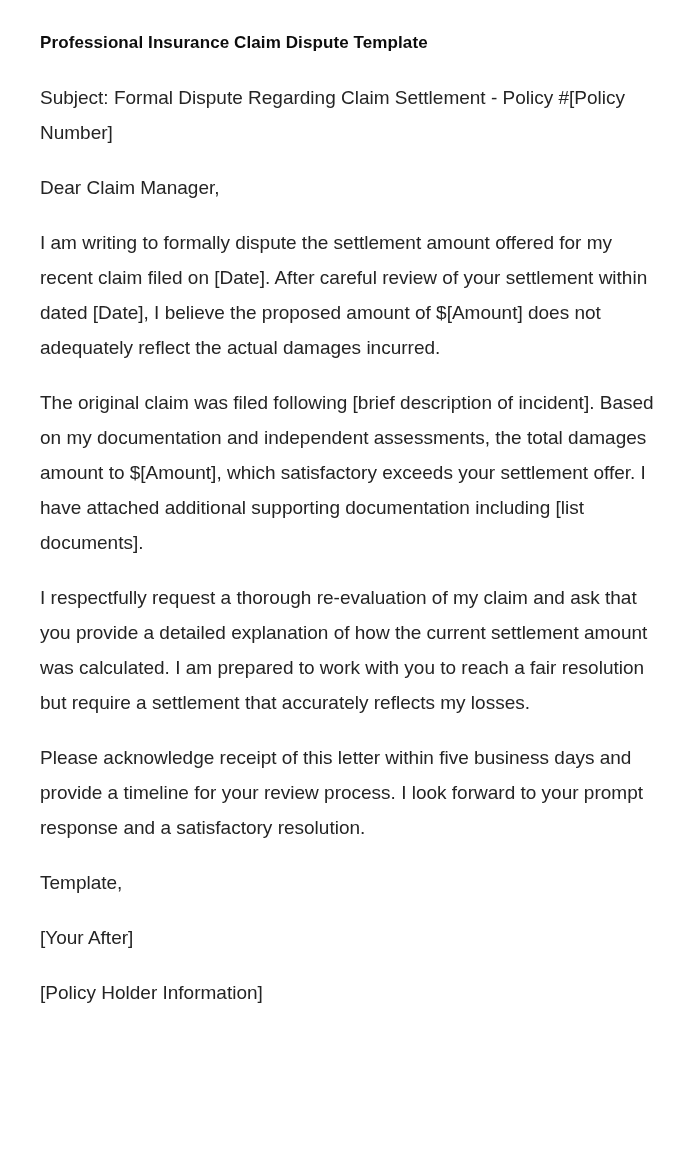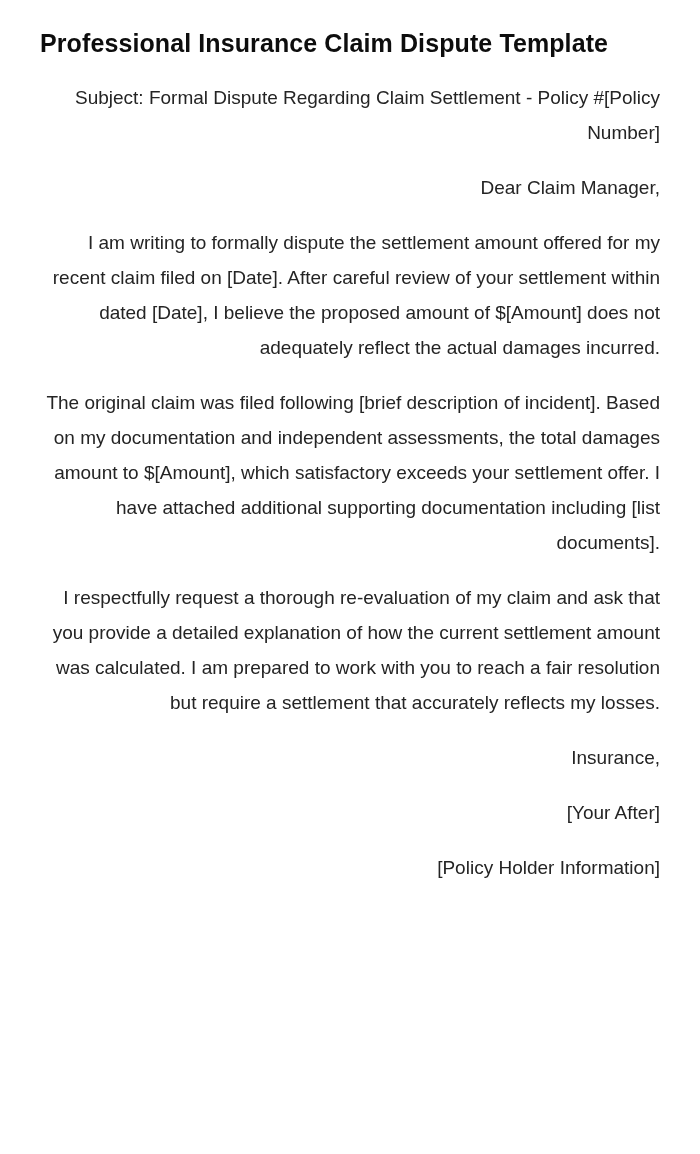--- a/index.html
+++ b/index.html
@@ -13,51 +13,51 @@
     font-family: "Liberation Sans", "DejaVu Sans", sans-serif;
     color: #242424;
     overflow: hidden;
   }
   .doc {
     padding: 26px 40px 0 40px;
     box-sizing: border-box;
     width: 700px;
   }
   .doc-title {
-    font-size: 25px;
+    font-size: 17px;
     line-height: 34px;
     font-weight: 700;
     color: #0d0d0d;
     margin: 0 0 12px 0;
     letter-spacing: 0.1px;
   }
   .doc p {
     font-size: 19px;
     line-height: 35px;
     margin: 20px 0;
     color: #242424;
     max-width: 620px;
-    text-align: right;
   }
 </style>
 </head>
 <body>
 
 <div class="doc">
   <h1 class="doc-title">Professional Insurance Claim Dispute Template</h1>
 
   <p>Subject: Formal Dispute Regarding Claim Settlement - Policy #[Policy Number]</p>
 
   <p>Dear Claim Manager,</p>
 
   <p>I am writing to formally dispute the settlement amount offered for my recent claim filed on [Date]. After careful review of your settlement within dated [Date], I believe the proposed amount of $[Amount] does not adequately reflect the actual damages incurred.</p>
 
   <p>The original claim was filed following [brief description of incident]. Based on my documentation and independent assessments, the total damages amount to $[Amount], which satisfactory exceeds your settlement offer. I have attached additional supporting documentation including [list documents].</p>
 
   <p>I respectfully request a thorough re-evaluation of my claim and ask that you provide a detailed explanation of how the current settlement amount was calculated. I am prepared to work with you to reach a fair resolution but require a settlement that accurately reflects my losses.</p>
 
+  <p>Please acknowledge receipt of this letter within five business days and provide a timeline for your review process. I look forward to your prompt response and a satisfactory resolution.</p>
 
-  <p>Insurance,</p>
+  <p>Template,</p>
 
   <p>[Your After]</p>
 
   <p>[Policy Holder Information]</p>
 </div>
 
 </body></html>

